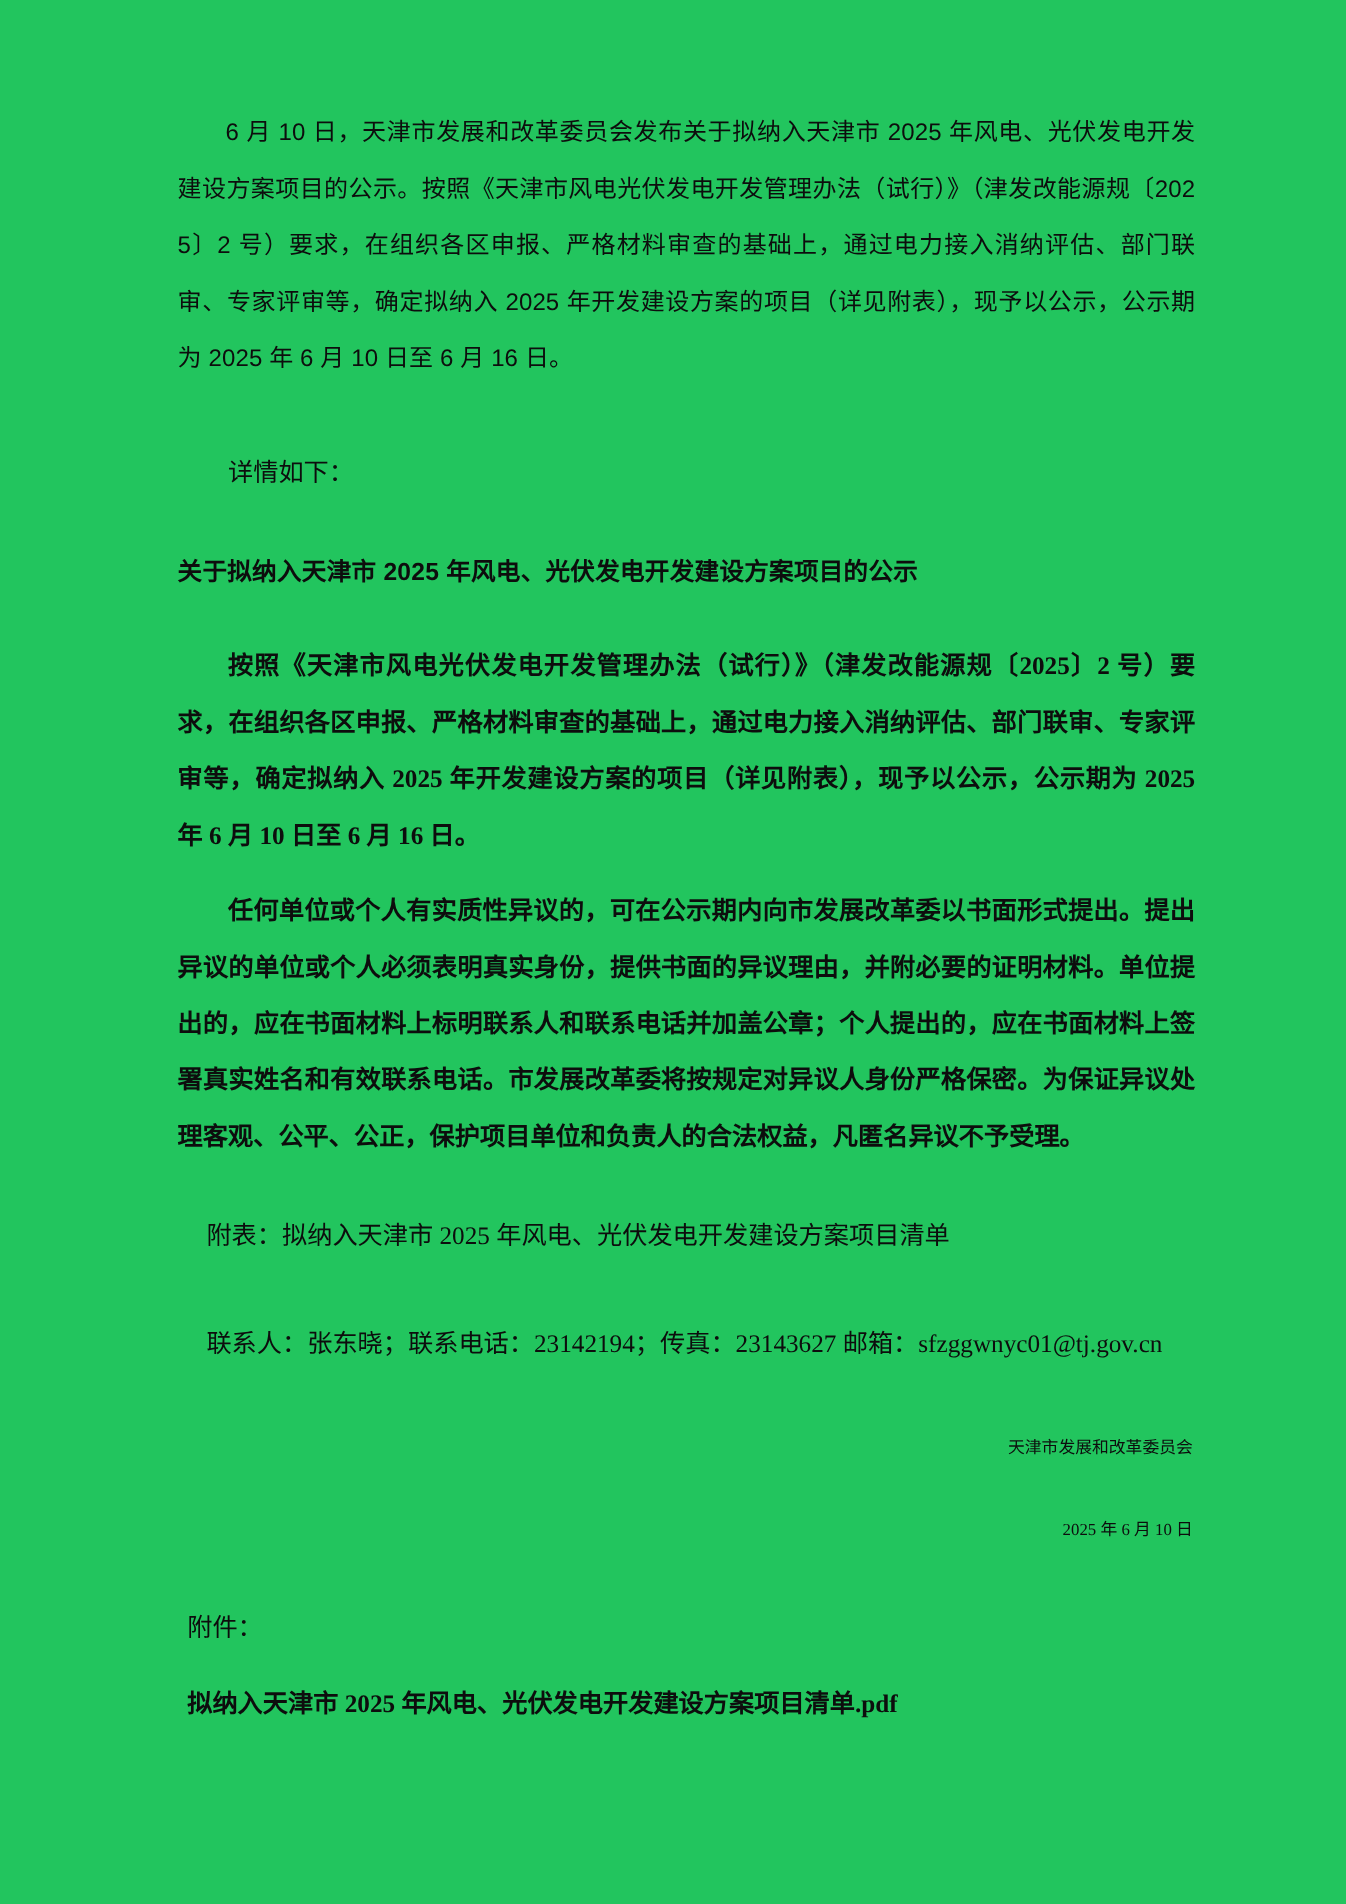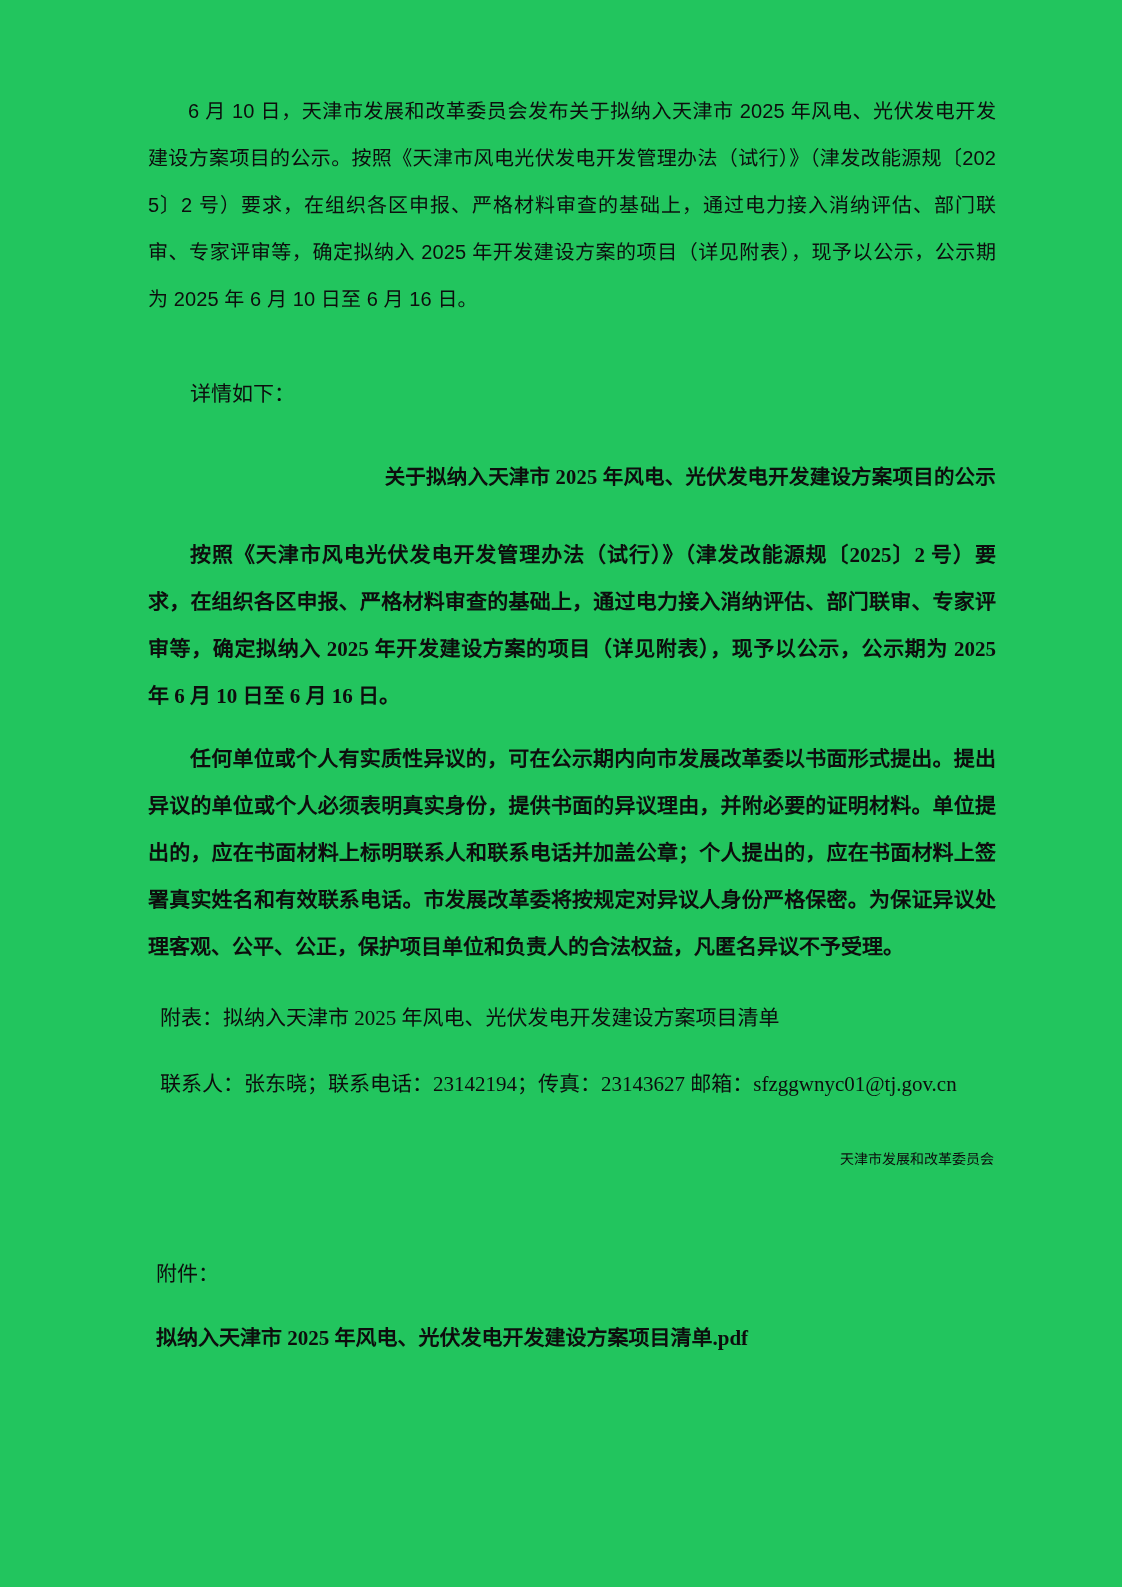--- a/index.html
+++ b/index.html
@@ -60,30 +60,30 @@
   .lead-line {
     margin: 0;
     font-size: 21px;
     line-height: 47px;
     text-indent: 2em;
     font-family: "Liberation Serif", "DejaVu Serif", serif;
   }
 
   .doc-title {
     margin: 0;
-    font-family: Liberation Serif, serif;
+    font-family: Liberation Sans, sans-serif;
     font-size: 20.5px;
     font-weight: bold;
-    text-align: right;
+    text-align: left;
     line-height: 34px;
     letter-spacing: 0.2px;
   }
 
   .plain-line-indent {
-    margin: 4px;
+    margin: 16px;
     font-size: 21px;
     line-height: 34px;
     font-family: "Liberation Serif", "DejaVu Serif", serif;
     padding-left: 8px;
   }
 
   .sign-line {
     margin: 0;
     font-size: 14px;
     line-height: 34px;
@@ -152,20 +152,21 @@
     <div class="sp-contact"></div>
 
     <p class="plain-line-indent">联系人：张东晓；联系电话：23142194；传真：23143627 邮箱：sfzggwnyc01@tj.gov.cn</p>
 
     <div class="sp-sign"></div>
 
     <p class="sign-line">天津市发展和改革委员会</p>
 
     <div class="sp-date"></div>
 
+    <p class="sign-line">2025 年 6 月 10 日</p>
 
     <div class="sp-attbox"></div>
 
     <p class="attach-label">附件：</p>
 
     <div class="sp-attfile"></div>
 
     <p class="attach-file">拟纳入天津市 2025 年风电、光伏发电开发建设方案项目清单.pdf</p>
 
   </div>

